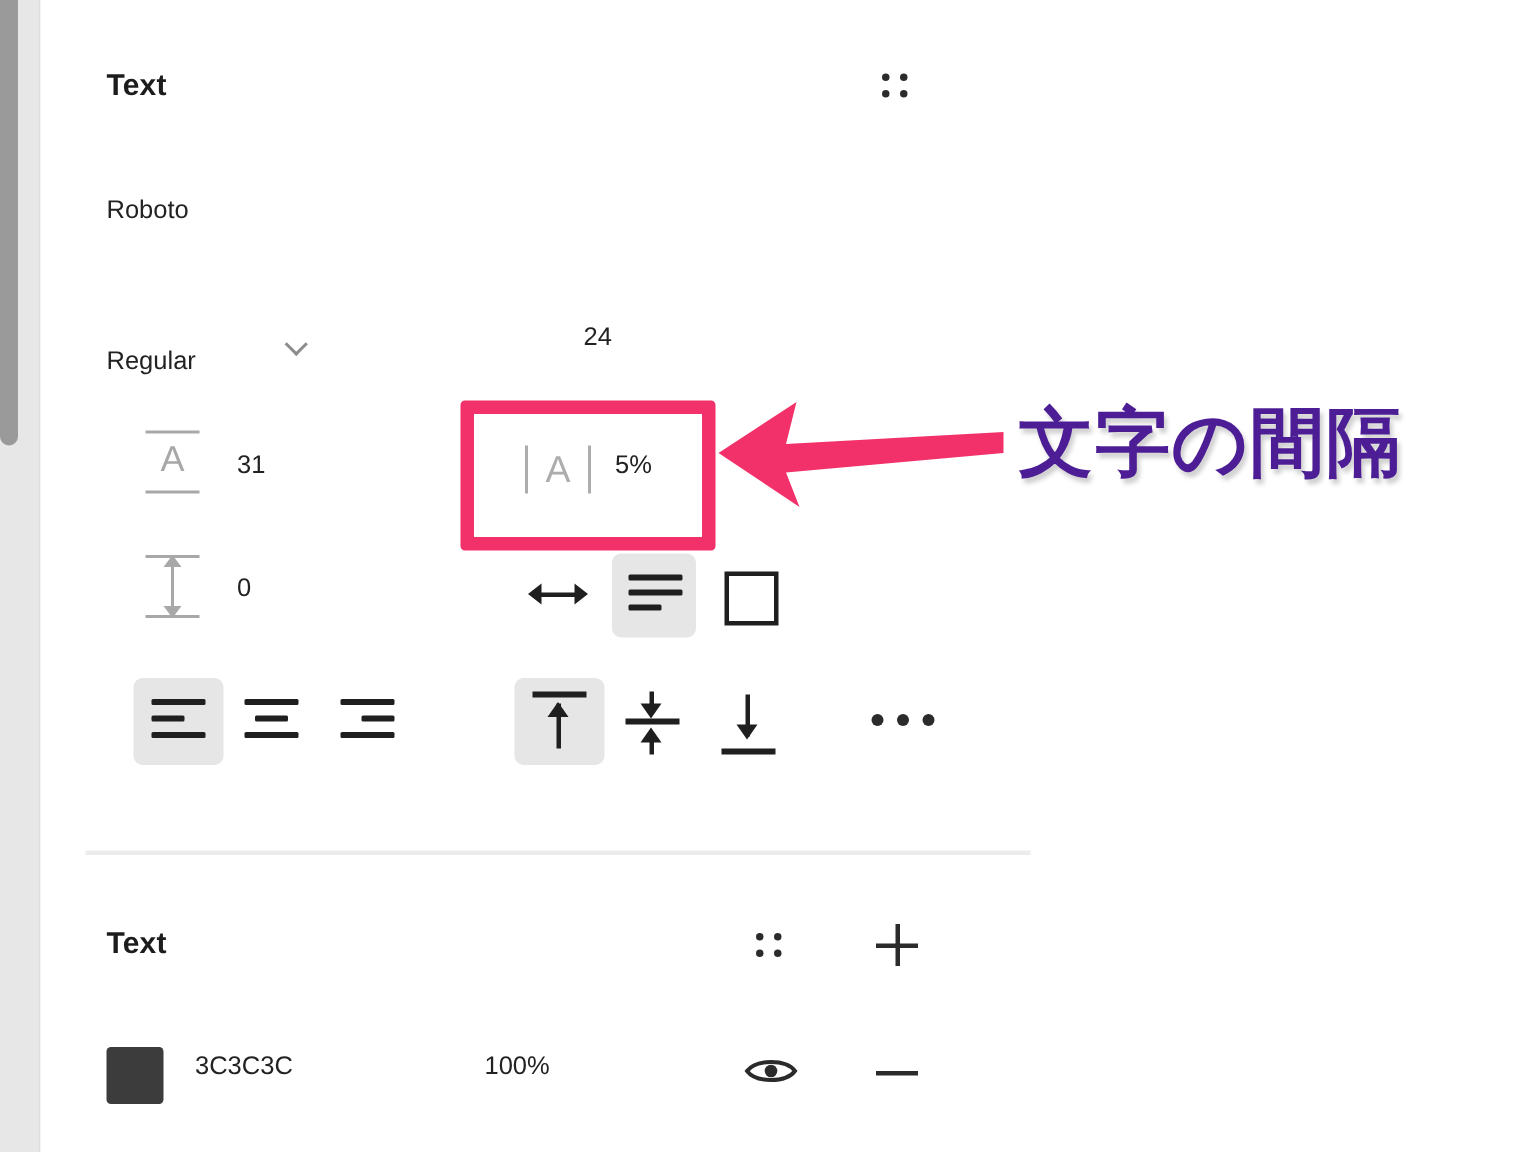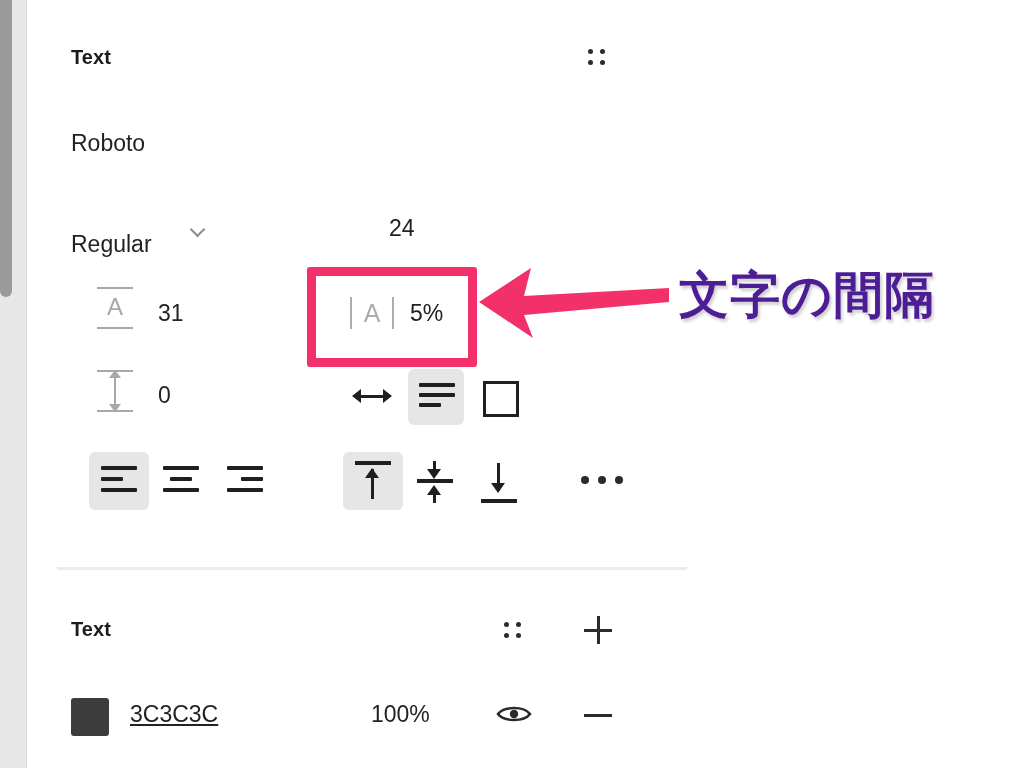--- a/index.html
+++ b/index.html
@@ -55,21 +55,21 @@
   .sec-title {
     position: absolute;
     font-size: 20px;
     font-weight: bold;
     color: #1c1c1c;
     letter-spacing: 0.1px;
   }
 
   .value-text {
     position: absolute;
-    font-size: 23px;
+    font-size: 17px;
     color: #222222;
     white-space: nowrap;
   }
 
   
   .dots4 {
     position: absolute;
     width: 22px; height: 22px;
   }
   .dots4 i {
@@ -398,23 +398,23 @@
       <i></i>
         <i></i>
         <i></i>
         <i></i>
     </div>
 
     <div class="plus-icon" style="left:557px; top:616px;"></div>
 
     <div id="fill-swatch" style="left: 44px; top: 698px; background: rgb(60, 60, 60);"></div>
 
-    <div class="value-text" style="left:103px; top:701px;text-decoration:underline;">3C3C3C</div>
-
-    <div class="value-text" style="left:296px; top:701px;margin-left:48px;">100%</div>
+    <div class="value-text" style="left:103px; top:701px;">3C3C3C</div>
+
+    <div class="value-text" style="left:296px; top:701px;">100%</div>
 
     <div class="eye-icon" style="left:469px; top:702px;">
       <svg width="36" height="24" viewBox="0 0 36 24">
         <path d="M2 12 C 8 4, 28 4, 34 12 C 28 20, 8 20, 2 12 Z" fill="none" stroke="#2b2b2b" stroke-width="2.6"></path>
         <circle cx="18" cy="12" r="4.2" fill="#2b2b2b"></circle>
       </svg>
     </div>
 
     <div class="minus-icon" style="left:557px; top:701px;"></div>
   </div>

